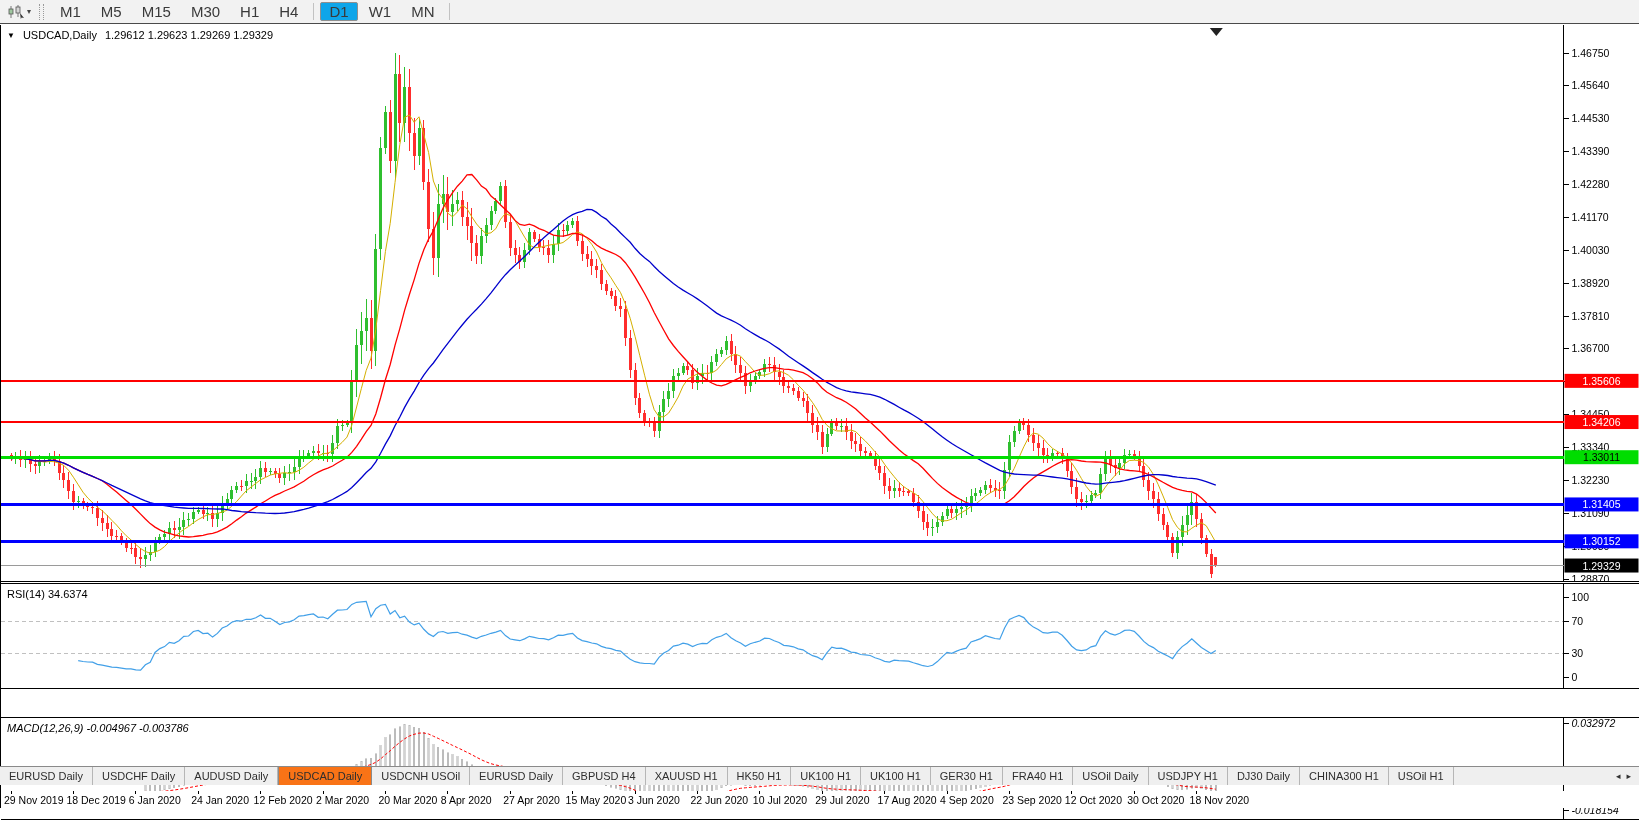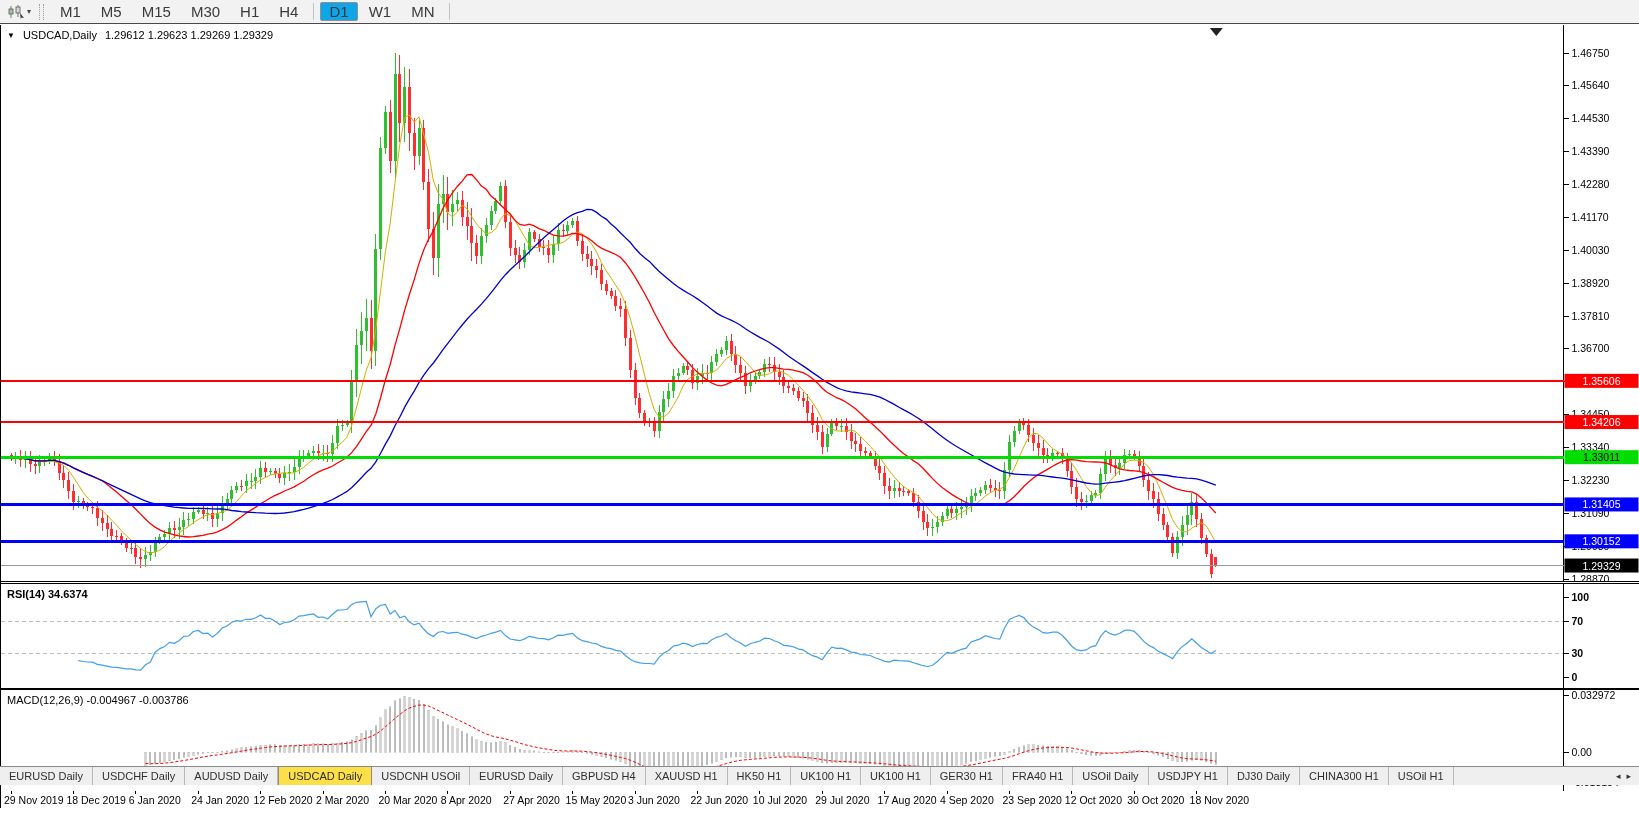--- a/index.html
+++ b/index.html
@@ -16,34 +16,34 @@
   .tf-btn{font-size:15px;color:#3a3a3a;padding:2px 8px;margin:0 1px;border:1px solid transparent;border-radius:2px;line-height:13px;}
   .tf-btn.active{background:#0ea5e9;border-color:#8f8f8f;}
   .tb-divider{width:1px;height:17px;background:#c2c2c2;margin:0 5px;}
 
   
   .stack{position:absolute;top:25px;left:0;width:1639px;height:783px;background:#fff;
          border-left:1px solid #000;box-sizing:border-box;}
   .panel{position:absolute;left:0;width:1639px;background:#fff;border-top:1px solid #000;border-bottom:1px solid #000;box-sizing:content-box;}
   .panel svg{display:block;}
   #main-panel{top:0;height:556px;border-top:none;}
-  #rsi-panel{top:558px;height:104px;font-weight:bold;}
-  #macd-panel{top:664px;height:101px;}
+  #rsi-panel{top:558px;height:104px;}
+  #macd-panel{top:692px;height:101px;font-style:italic;}
   #date-strip{position:absolute;top:766px;left:0;width:1639px;height:17px;background:#fff;}
   .panel-label{position:absolute;left:6px;top:4px;font-size:11px;color:#000;z-index:4;white-space:nowrap;}
   .chart-title{display:flex;gap:8px;align-items:center;}
   .chart-title .cg{font-size:8px;color:#000;}
   svg text{font-family:"Liberation Sans",sans-serif;}
 
   
   .tabbar{position:absolute;top:766px;left:0;width:1639px;height:19px;background:#efefef;
           border-top:1px solid #8a8a8a;display:flex;align-items:stretch;overflow:hidden;box-sizing:border-box;}
   .tab{font-size:11px;color:#2e2e2e;padding:0 9px;line-height:18px;white-space:nowrap;
        border-right:1px solid #b6b6b6;cursor:default;}
-  .tab.active{background:#fde047;border:1px solid #8a8a8a;border-bottom:none;margin-top:-1px;line-height:19px;}
+  .tab.active{background:#f97316;border:1px solid #8a8a8a;border-bottom:none;margin-top:-1px;line-height:19px;}
   .tab-scroll{margin-left:auto;display:flex;align-items:center;gap:6px;padding:0 8px;font-size:9px;color:#333;background:#efefef;}
 </style>
 </head>
 <body>
 
 <div class="screen">
 
   <div class="toolbar">
     <div class="tool-icon">
       <svg width="18" height="14" viewBox="0 0 18 14">

